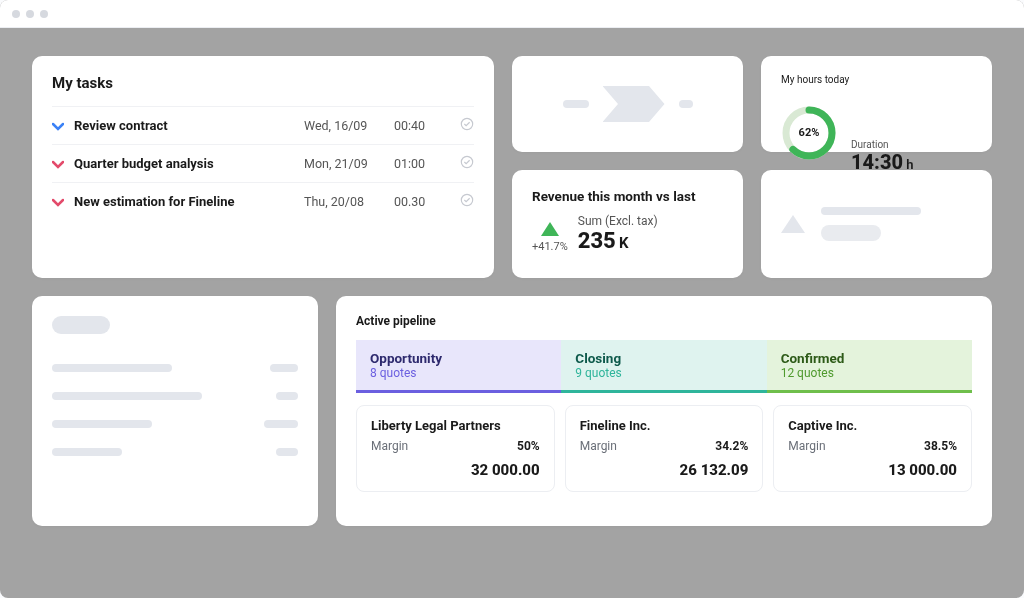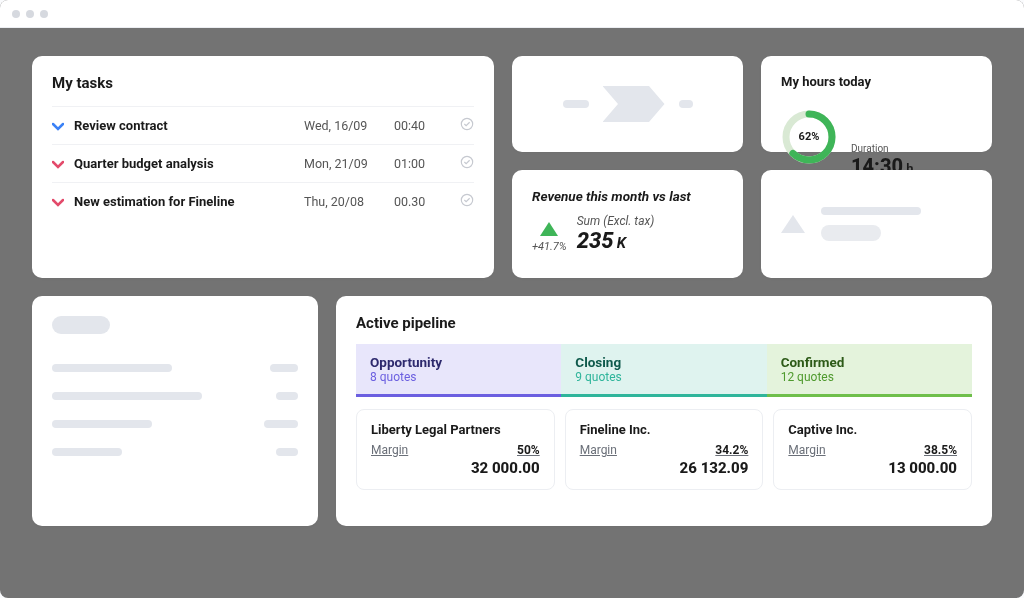--- a/index.html
+++ b/index.html
@@ -5,21 +5,21 @@
   * { box-sizing: border-box; margin: 0; padding: 0; }
   body {
     font-family: -apple-system, BlinkMacSystemFont, "Segoe UI", Roboto, sans-serif;
     background: #fafbfd;
     color: #1a1a1a;
     font-size: 13px;
   }
   .window {
     width: 1024px;
     height: 598px;
-    background: #737373;
+    background: #a3a3a3;
     border-radius: 8px;
     overflow: hidden;
   }
   .titlebar {
     height: 28px;
     display: flex;
     align-items: center;
     padding-left: 12px;
     gap: 6px;
     border-bottom: 1px solid #eceef2;
@@ -74,70 +74,70 @@
 
   .rightcol1 { flex:1; display:flex; flex-direction:column; gap:18px; }
   .row-a { display:flex; gap:18px; }
   .ph-card { flex:1; height: 96px; display:flex; align-items:center; justify-content:center; gap:14px; }
   .ph-bar { height:8px; background:#e3e6ec; border-radius:4px; }
   .arrowshape {
     width: 62px; height: 36px; background:#e3e6ec;
     clip-path: polygon(0 0, 75% 0, 100% 50%, 75% 100%, 0 100%, 25% 50%);
   }
   .hours-card { flex:1; height:96px; display:flex; flex-direction:column; }
-  .hours-card .label { font-weight:700; font-size:13px; margin-bottom:6px; }
+  .hours-card .label { font-weight:400; font-size:10px; margin-bottom:6px; }
   .hours-body { display:flex; align-items:center; gap:14px; }
   .donut { position:relative; width:56px; height:56px; }
   .donut svg { transform: rotate(-90deg); }
   .donut-text { position:absolute; inset:0; display:flex; align-items:center; justify-content:center; font-size:11px; font-weight:700; }
   .duration-label { font-size:10px; color:#555;margin-top:48px; }
   .duration-val { font-size:20px; font-weight:800; }
   .duration-unit { font-size:13px; font-weight:600; }
 
   .row-b { display:flex; gap:18px; }
-  .rev-card { flex:1; height:108px;font-style:italic; }
+  .rev-card { flex:1; height:108px; }
   .rev-card .label { font-weight:700; font-size:13.5px; margin-bottom:10px; }
   .rev-body { display:flex; align-items:flex-end; gap:10px; }
   .tri-up { width:0;height:0;border-left:9px solid transparent;border-right:9px solid transparent;border-bottom:14px solid #3fb558; }
   .rev-pct { font-size:11px; color:#555; }
   .rev-sub { font-size:12px; color:#555; }
   .rev-val { font-size:22px; font-weight:800; }
   .rev-unit { font-size:15px; font-weight:700; }
   .ph-card2 { flex:1; height:108px; display:flex; align-items:center; gap:16px; padding:18px 20px; }
   .tri-ph { width:0;height:0;border-left:12px solid transparent;border-right:12px solid transparent;border-bottom:18px solid #e3e6ec; }
   .ph-lines { flex:1; display:flex; flex-direction:column; gap:10px; }
   .pill { height:16px; background:#e9ebef; border-radius:10px; width:60px; }
 
   .row2 { display:flex; gap:18px; }
   .ph-panel { width: 286px; height: 230px; background:#fff; border-radius:10px; box-shadow:0 1px 3px rgba(0,0,0,0.03); padding:20px; }
   .ph-panel .pill-top { width:58px; height:18px; background:#e3e6ec; border-radius:10px; margin-bottom:30px; }
   .ph-line-row { display:flex; align-items:center; margin-bottom:20px; }
   .ph-line-left { height:8px; background:#e3e6ec; border-radius:4px; }
   .ph-line-right { height:8px; background:#e3e6ec; border-radius:4px; margin-left:auto; }
 
   .pipeline { flex:1; background:#fff; border-radius:10px; box-shadow:0 1px 3px rgba(0,0,0,0.03); padding:18px 20px 20px; }
-  .pipeline h3 { font-size:15px; font-weight:700; margin-bottom:12px; }
+  .pipeline h3 { font-size:12px; font-weight:700; margin-bottom:12px; }
   .stages { display:flex; gap:0; }
   .stage-header {
     flex:1; padding:10px 14px; border-bottom:3px solid;
   }
   .stage-header .name { font-weight:700; font-size:13.5px; }
   .stage-header .count { font-size:12px; }
   .stage-opp { background:#e8e6fb; border-color:#6b5fe0; color:#2e2a6e; }
   .stage-opp .count { color:#6b5fe0; }
   .stage-closing { background:#dff3ef; border-color:#2fb59b; color:#0f5a4c; }
   .stage-closing .count { color:#2fb59b; }
   .stage-conf { background:#e4f3dc; border-color:#6fbf4b; color:#2d5a18; }
   .stage-conf .count { color:#4f9a2e; }
   .stage-cards { display:flex; gap:10px; margin-top:12px; }
   .deal {
     flex:1; border:1px solid #eceef2; border-radius:8px; padding:12px 14px;
   }
   .deal .client { font-weight:700; font-size:13px; margin-bottom:6px; }
-  .deal .mrow { display:flex; justify-content:space-between; font-size:12px; color:#6a6f78; margin-bottom:2px;text-decoration:underline;}
+  .deal .mrow { display:flex; justify-content:space-between; font-size:12px; color:#6a6f78; margin-bottom:8px;}
   .deal .mpct { font-weight:700; color:#1a1a1a; }
   .deal .amount { text-align:right; font-weight:800; font-size:15px; margin-top:2px; }
 </style>
 </head>
 <body>
 
 <div class="window">
   <div class="titlebar">
     <div class="dot"></div>
     <div class="dot"></div>

